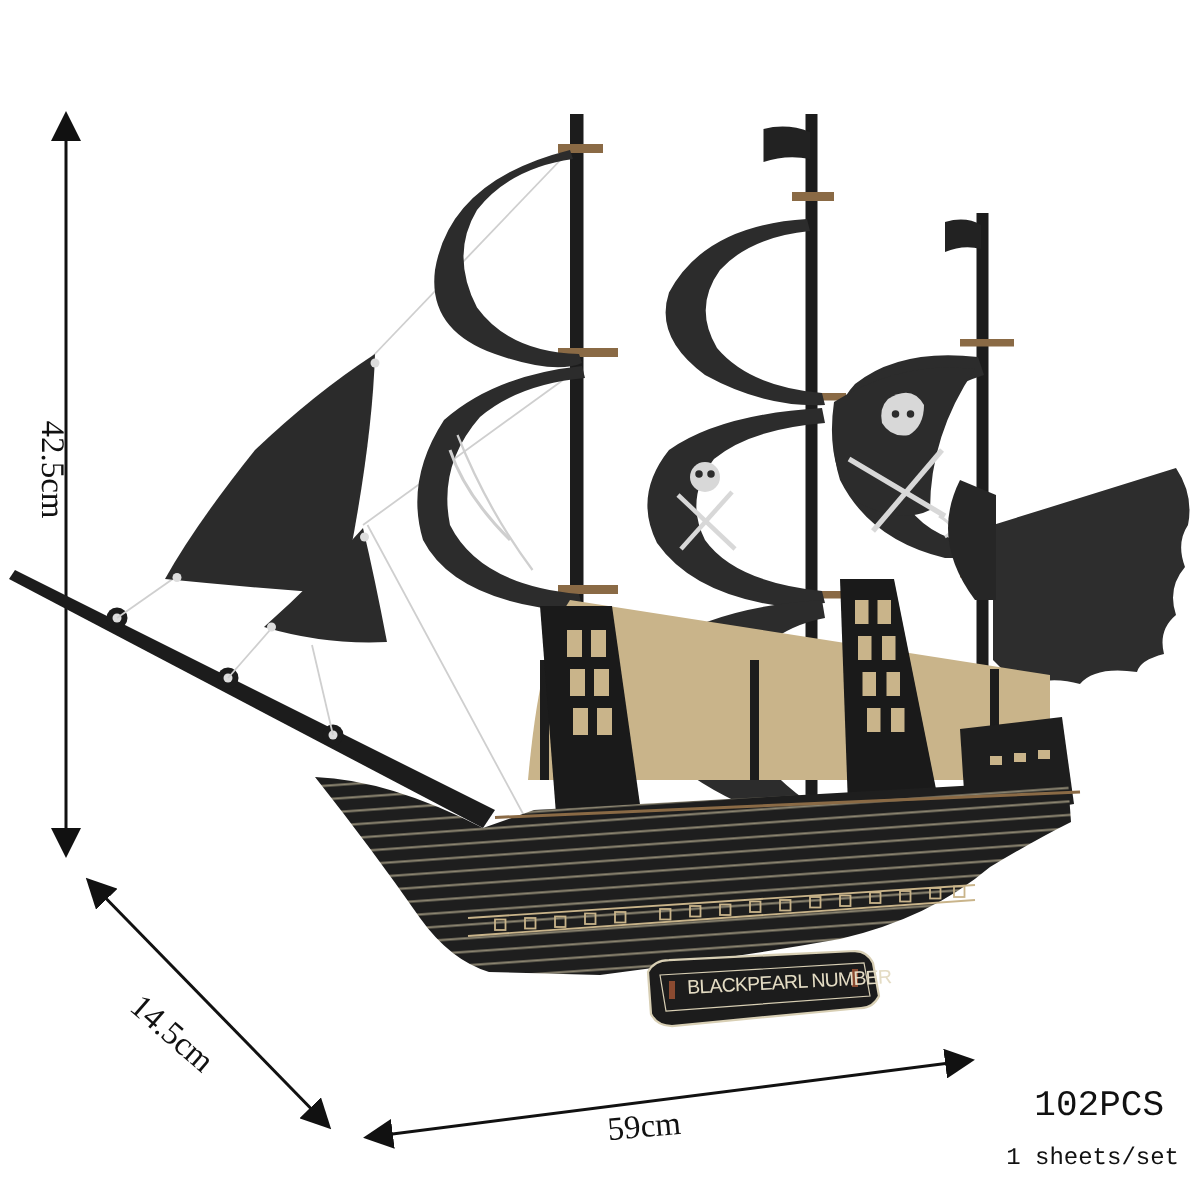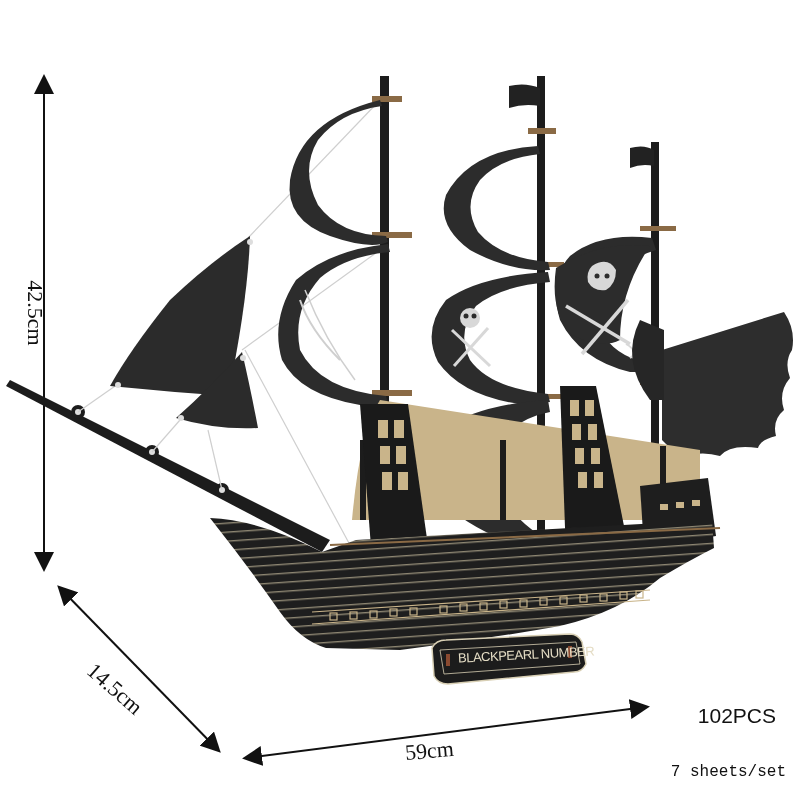--- a/index.html
+++ b/index.html
@@ -4,22 +4,22 @@
 <style>
   html, body { margin: 0; padding: 0; background: #ffffff; }
   body { width: 800px; height: 800px; position: relative; overflow: hidden;
          font-family: "Liberation Serif", "DejaVu Serif", serif; color: #111; }
   .stage { position: absolute; left: 0; top: 0; width: 800px; height: 800px; }
   .dim-label { position: absolute; font-family: "Liberation Serif", "DejaVu Serif", serif;
                font-size: 22px; color: #111; white-space: nowrap; transform-origin: center center; }
   .dim-height { left: 2px; top: 300px; transform: rotate(90deg); }
   .dim-depth  { left: 82px; top: 676px; transform: rotate(41deg); }
   .dim-width  { left: 405px; top: 738px; transform: rotate(-5deg); }
-  .pcs { position: absolute; right: 24px; top: 704px; font-size: 21px;
-         font-family: Liberation Sans, sans-serif; color: #111; }
+  .pcs { position: absolute; right: 24px; top: 724px; font-size: 24px;
+         font-family: Liberation Mono, monospace; color: #111; }
   .sheets { position: absolute; right: 14px; top: 763px; font-size: 16px;
             font-family: "Liberation Mono", "DejaVu Sans Mono", monospace; color: #111; }
   .plaque-text { position: absolute; left: 458px; top: 647px; font-size: 13px;
                  font-family: "Liberation Sans Narrow", "Liberation Sans", sans-serif;
                  color: #e4dcc4; letter-spacing: -0.5px; transform: rotate(-3deg); }
 </style>
 </head>
 <body>
 
 <div class="stage">
@@ -206,13 +206,13 @@
 </svg>
 </div>
 
 <div class="plaque-text">BLACKPEARL NUMBER</div>
 
 <div class="dim-label dim-height">42.5cm</div>
 <div class="dim-label dim-depth">14.5cm</div>
 <div class="dim-label dim-width">59cm</div>
 
 <div class="pcs">102PCS</div>
-<div class="sheets">7 sheets/set</div>
+<div class="sheets">1 sheets/set</div>
 
 </body></html>

